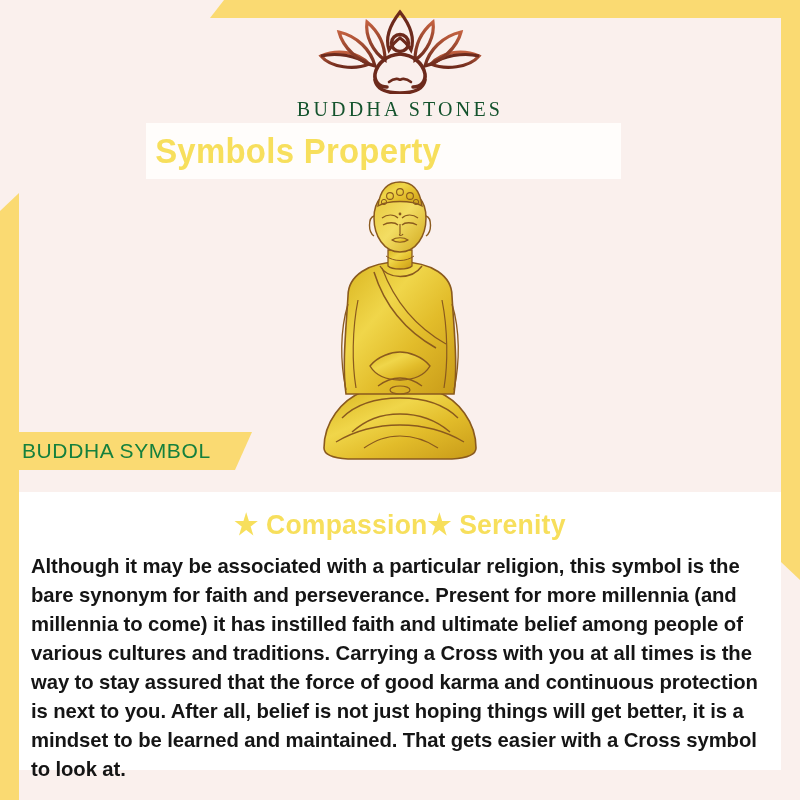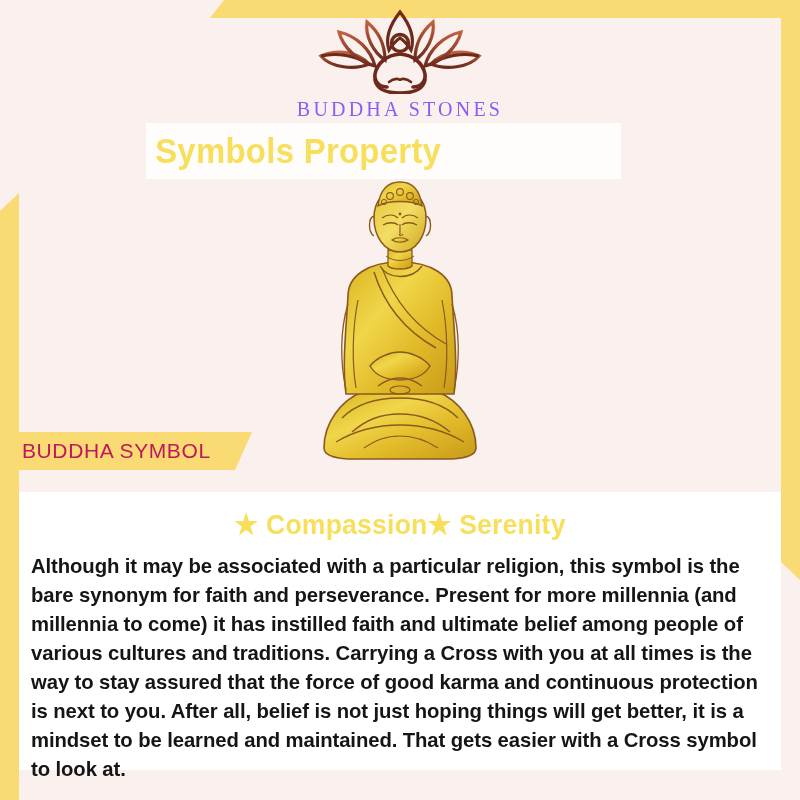--- a/index.html
+++ b/index.html
@@ -73,21 +73,21 @@
     display: flex;
     flex-direction: column;
     align-items: center;
   }
   .logo-mark { width: 190px; height: 86px; display: block; }
   .logo-word {
     margin-top: 4px;
     font-family: "Liberation Serif", serif;
     font-size: 20px;
     letter-spacing: 3.2px;
-    color: #8b5cf6;
+    color: #14532d;
     font-weight: 400;
   }
 
   
   .title-band {
     position: absolute;
     left: 146px;
     top: 123px;
     width: 475px;
     height: 56px;
@@ -121,21 +121,21 @@
     top: 432px;
     width: 252px;
     height: 38px;
     background: #fada72;
     clip-path: polygon(0 0, 100% 0, calc(100% - 17px) 100%, 0 100%);
     display: flex;
     align-items: center;
   }
   .ribbon-text {
     padding-left: 22px;
-    color: #be185d;
+    color: #15803d;
     font-size: 21px;
     letter-spacing: 0.6px;
     font-weight: 400;
   }
 
   
   .content-panel {
     position: absolute;
     left: 19px;
     top: 492px;

